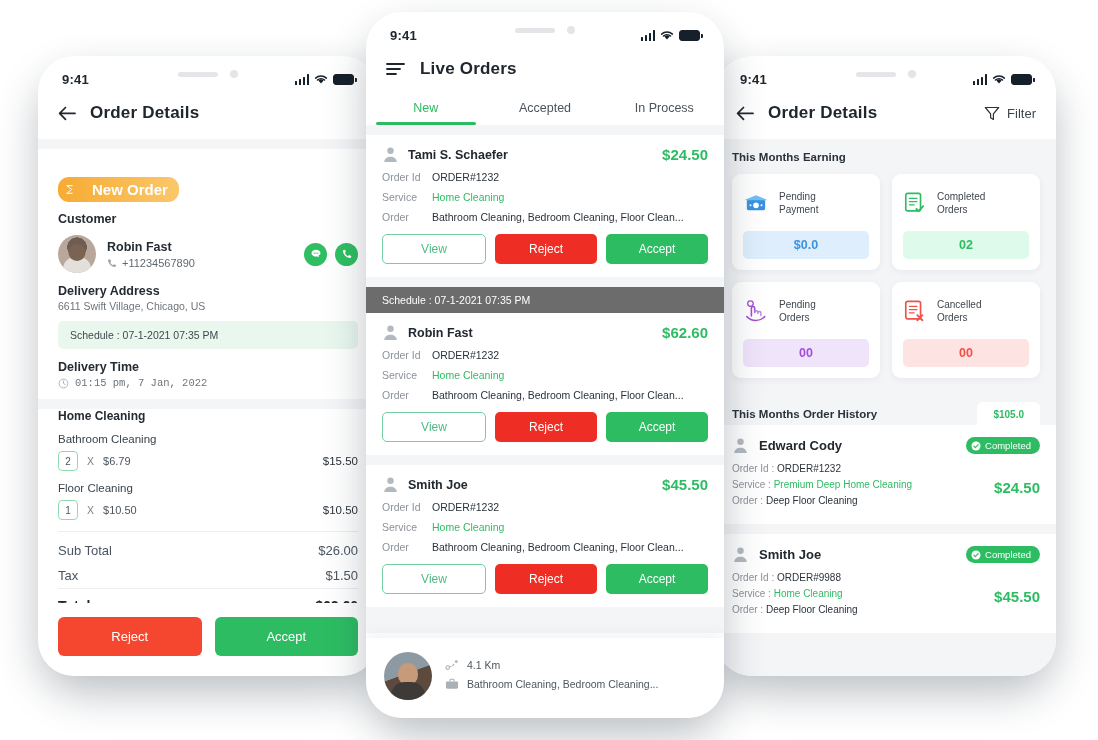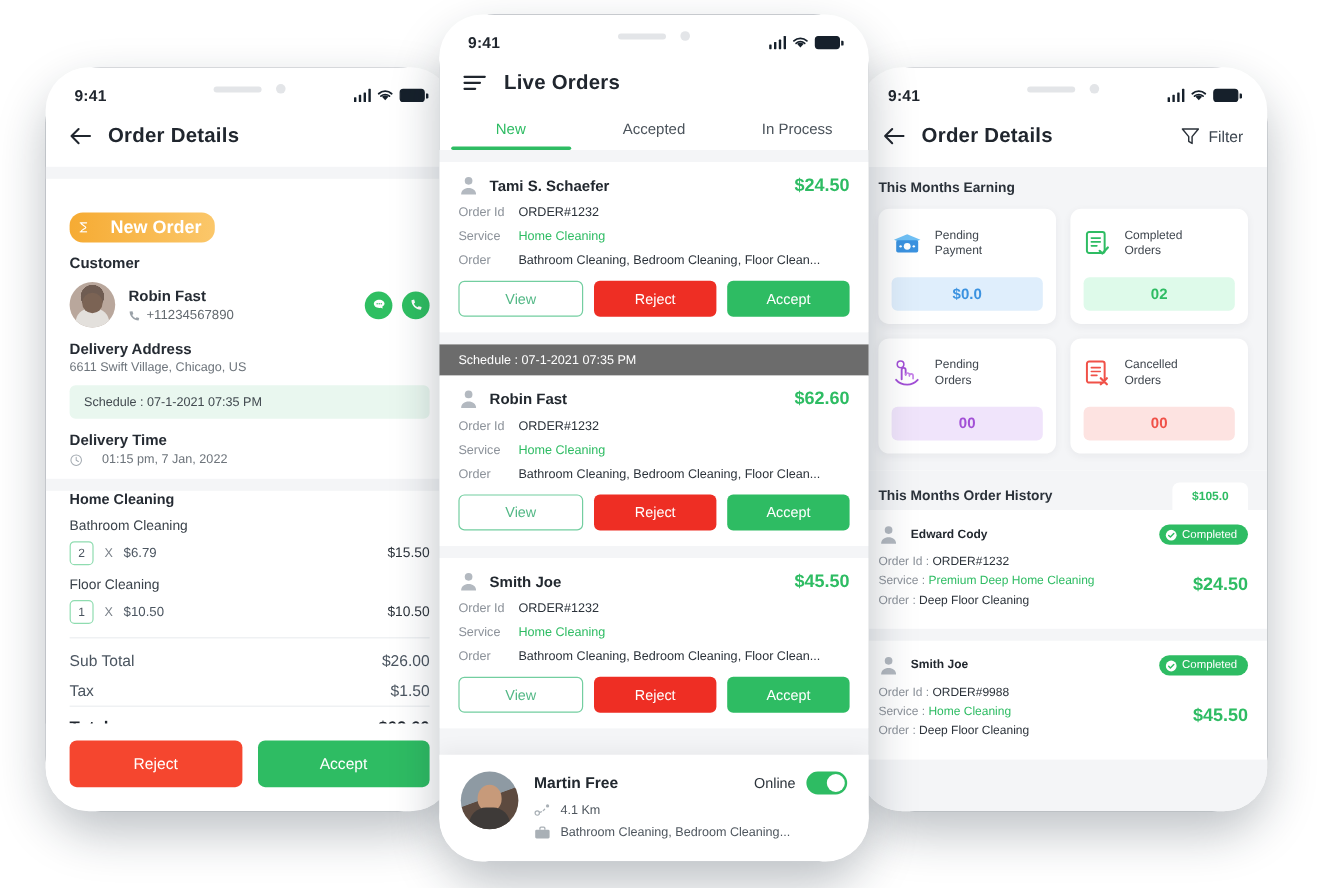--- a/index.html
+++ b/index.html
@@ -104,21 +104,21 @@
   }
   .cust-name { font-size: 12.5px; font-weight: bold; color: #252b33; }
   .cust-phone { font-size: 11px; color: #62696f; display:flex; align-items:center; gap:5px; margin-top:3px; }
   .contact-icons { margin-left:auto; display:flex; gap:8px; }
   .circ-ic { width:23px;height:23px;border-radius:50%;background:#2fbf62;display:flex;align-items:center;justify-content:center;cursor:pointer; }
   .addr-text { font-size: 10.5px; color: #6d747b; margin-top: 2px; }
   .schedule-pill {
     background:#e9f7ef; color:#41494f; font-size:10.5px;
     padding:8px 12px; border-radius:5px; margin:9px 0 11px 0;
   }
-  .time-row { font-size:10.5px; color:#6d747b; display:flex; align-items:center; gap:16px; margin-top:3px; }
+  .time-row { font-size:10.5px; color:#6d747b; display:flex; align-items:center; gap:6px; margin-top:3px;font-family:Liberation Mono, monospace; }
   .booking-id { font-size:12px; font-weight:bold; color:#252b33; margin:14px 0 11px; }
   .svc-title { font-size:12px; font-weight:bold; color:#252b33; margin-bottom:10px; }
   .item-name { font-size:11.5px; color:#3b434b; margin-bottom:6px; }
   .item-row { display:flex; align-items:center; gap:9px; margin-bottom:11px; }
   .qty-box {
     width:20px;height:20px;border:1px solid #8fdcb0;border-radius:4px;
     display:flex;align-items:center;justify-content:center;
     font-size:10px;color:#4b5560;background:#fff;
   }
   .mult { font-size:10.5px; color:#7b828a; }
@@ -196,21 +196,21 @@
   .stat-val { margin-top:11px; border-radius:5px; text-align:center; padding:7px 0; font-size:12.5px; font-weight:bold; }
   .v-blue { background:#dfeefc; color:#3b92e0; }
   .v-green { background:#defaea; color:#2EBC63; }
   .v-purple { background:#f0e4fb; color:#a24fd6; }
   .v-red { background:#fde3e1; color:#F05148; }
   .hist-head { display:flex; align-items:center; justify-content:space-between; padding:10px 16px 0; background:#f4f5f7; }
   .hist-title { font-size:11.5px; font-weight:bold; color:#2b323a; }
   .hist-amt { background:#fff; font-size:10px; font-weight:bold; color:#2EBC63; padding:7px 16px 5px; border-radius:6px 6px 0 0; }
   .hist-card { background:#fff; padding:12px 16px 13px; }
   .hc-head { display:flex; align-items:center; gap:10px; }
-  .hc-name { font-size:10px; font-weight:bold; color:#22282f; }
+  .hc-name { font-size:13px; font-weight:bold; color:#22282f; }
   .chip-completed {
     margin-left:auto; display:flex; align-items:center; gap:4px;
     background:#2EBC63; color:#fff; font-size:9.5px; padding:3px 9px 3px 5px; border-radius:10px;
   }
   .hc-body { display:flex; align-items:flex-start; margin-top:9px; }
   .hc-left { flex:1; }
   .hc-line { font-size:10px; margin-bottom:5px; }
   .hc-line .k { color:#8b9199; }
   .hc-line .v { color:#2b323a; }
   .hc-line .v.green { color:#2EBC63; }
@@ -505,27 +505,20 @@
           </div>
         </div>
 
         <div class="divider-strip" style="height:26px"></div>
         <div style="height:90px"></div>
       </div>
 
       <div class="worker-card">
         <div class="worker-avatar"></div>
         <div style="flex:1">
-          <div style="display:flex;align-items:center">
-            <div class="worker-name">Martin Free</div>
-            <div class="w-status">
-              <span>Online</span>
-              <div class="toggle"></div>
-            </div>
-          </div>
           <div class="w-line">
             <svg width="14" height="12" viewBox="0 0 16 14">
               <circle cx="3" cy="10" r="2.1" stroke="#a9b0b6" stroke-width="1.2" fill="none"></circle>
               <circle cx="13" cy="3" r="1.6" fill="#a9b0b6"></circle>
               <path d="M5.2 9.3c2.6-.6 4.4-2 6.2-4.6" stroke="#a9b0b6" stroke-width="1.2" fill="none" stroke-linecap="round" stroke-dasharray="2 2"></path>
             </svg>
             <span>4.1 Km</span>
           </div>
           <div class="w-line">
             <svg width="14" height="12" viewBox="0 0 16 14">

